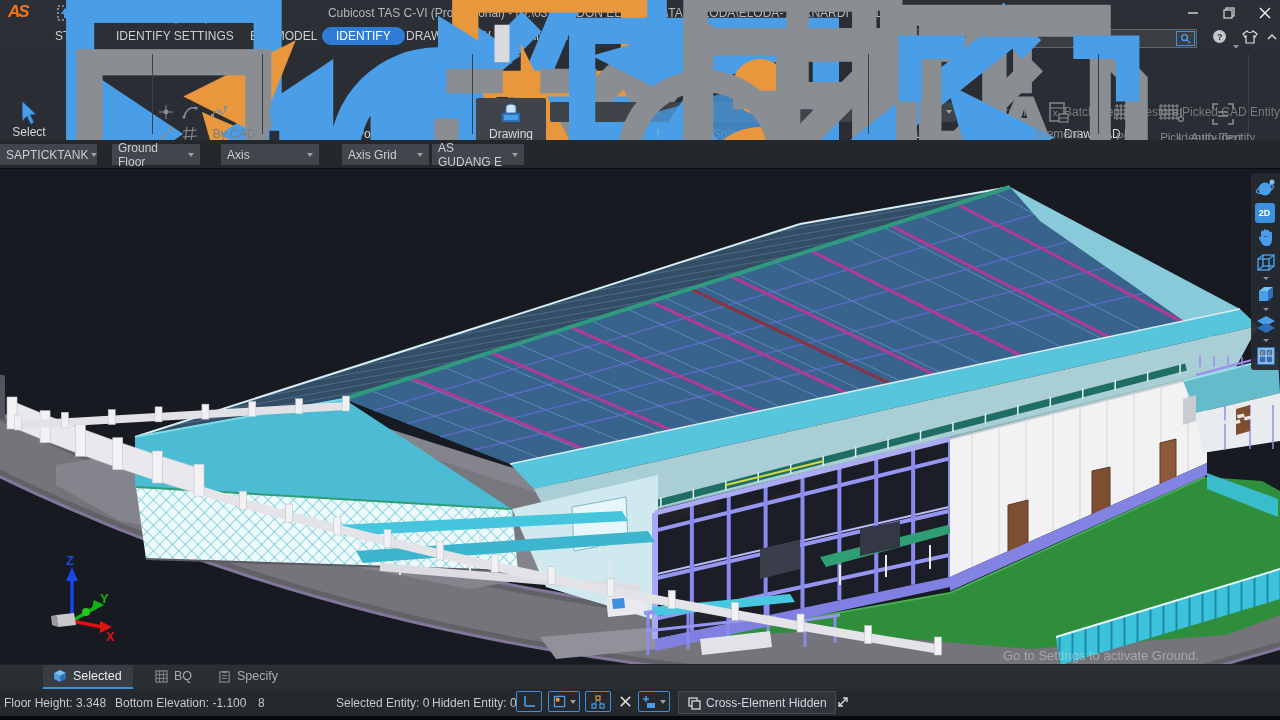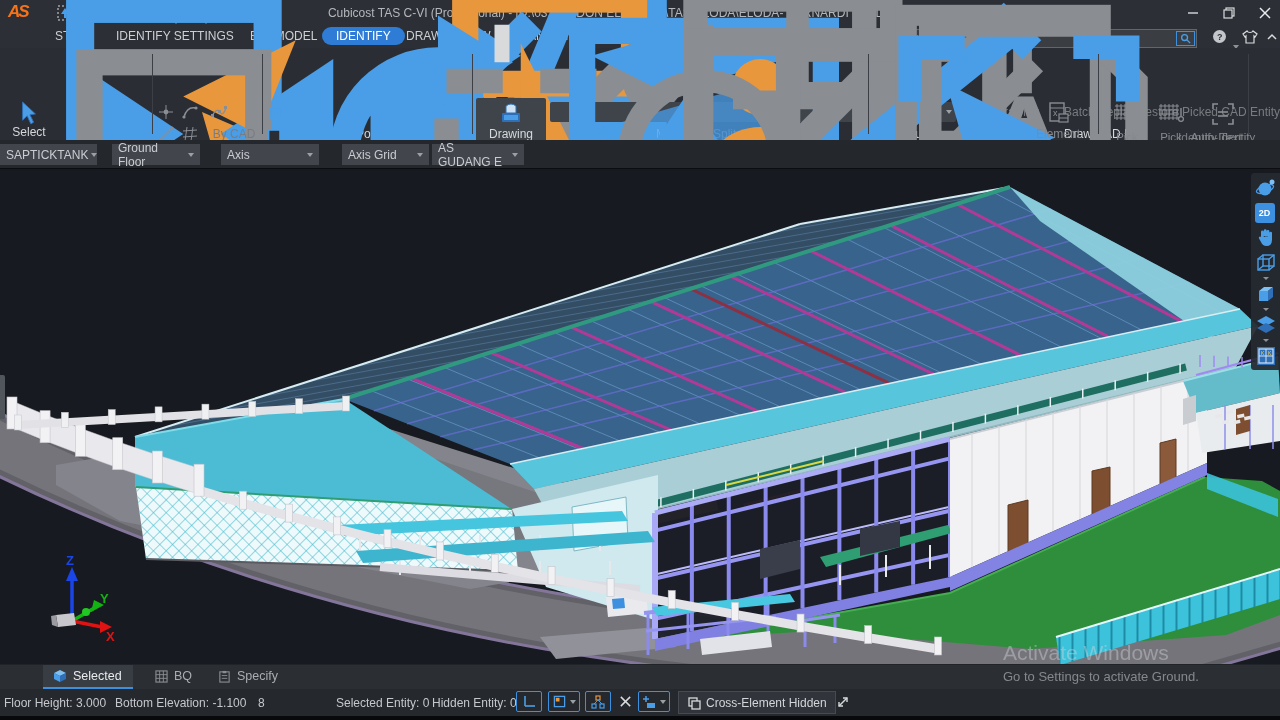--- a/index.html
+++ b/index.html
@@ -917,21 +917,20 @@
           <line x1="4" y1="11" x2="18" y2="11" stroke="#cfe2f4"></line>
           <line x1="11" y1="4" x2="11" y2="18" stroke="#cfe2f4"></line>
           <text x="6" y="9.5" font-size="5" fill="#ffd24a">K</text>
           <text x="13" y="9.5" font-size="5" fill="#ffd24a">K</text>
         </svg>
       </span>
   </div>
 </div>
 
 <div class="wm">
-  <div class="l1">Activate Windows</div>
   <div class="l2">Go to Settings to activate Ground.</div>
 </div>
 
 <div class="tabbar">
   <div class="btab active" style="left:43px;width:70px">
     <span class="ic" style="width:14px;height:14px">
         <svg viewBox="0 0 14 14">
           <polygon points="7,1 13,4 7,7 1,4" fill="#7cc0f4"></polygon>
           <polygon points="1,4 7,7 7,13 1,10" fill="#4a9ee8"></polygon>
           <polygon points="13,4 7,7 7,13 13,10" fill="#2f6fb8"></polygon>
@@ -958,21 +957,21 @@
           <rect x="5" y="1" width="4" height="2.5" fill="#8a8e93"></rect>
           <line x1="4" y1="6" x2="10" y2="6" stroke="#8a8e93"></line>
           <line x1="4" y1="9" x2="10" y2="9" stroke="#8a8e93"></line>
         </svg>
       </span>
     <span>Specify</span>
   </div>
 </div>
 
 <div class="statusbar">
-  <span class="sfield" style="left:4px">Floor Height: 3.000</span>
+  <span class="sfield" style="left:4px">Floor Height: 3.348</span>
   <span class="sfield" style="left:115px">Bottom Elevation: -1.100</span>
   <span class="sfield" style="left:258px">8</span>
   <span class="sfield" style="left:336px">Selected Entity: 0</span>
   <span class="sfield" style="left:432px">Hidden Entity: 0</span>
   <div class="stbtn" style="left:516px">
       <span class="ic" style="width:14px;height:14px">
         <svg viewBox="0 0 14 14">
           <line x1="3" y1="1" x2="3" y2="11" stroke="#4a9ee8" stroke-width="1.6"></line>
           <line x1="3" y1="11" x2="13" y2="11" stroke="#4a9ee8" stroke-width="1.6"></line>
         </svg>

